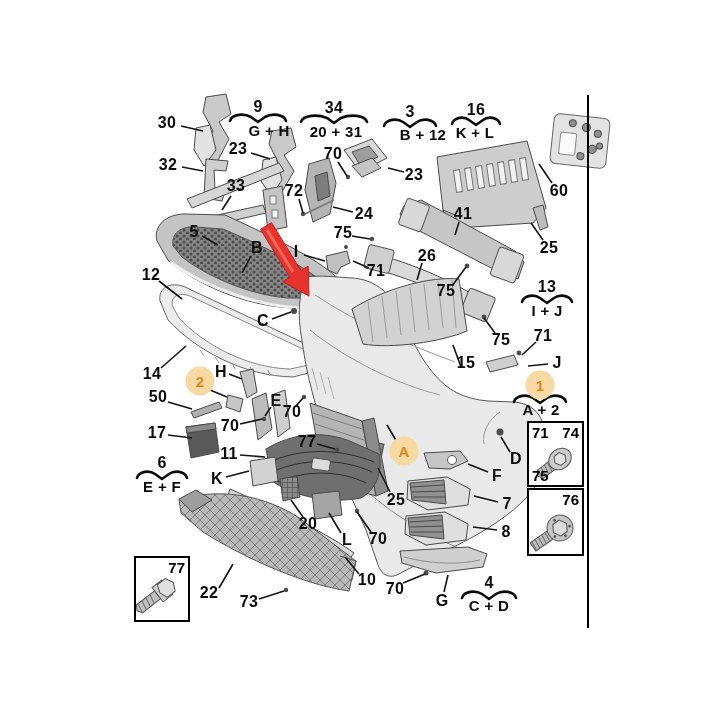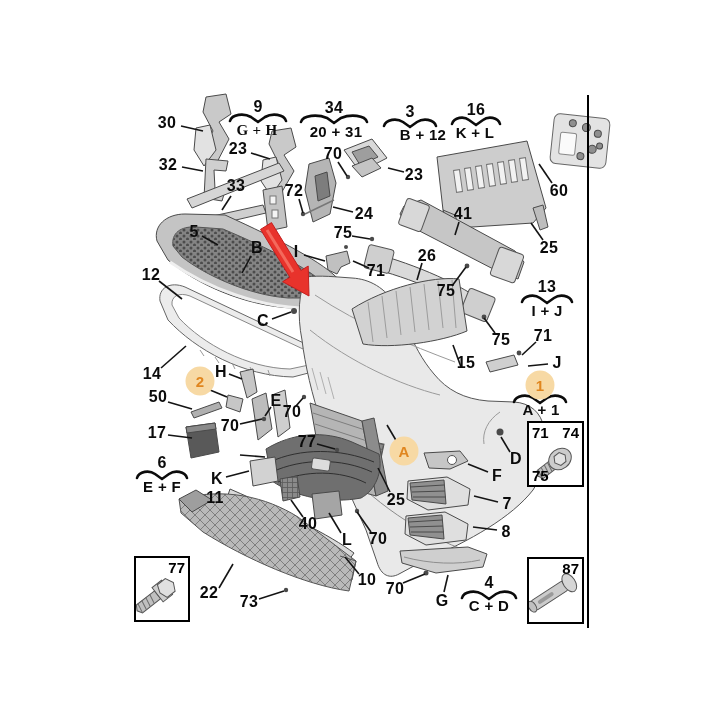--- a/index.html
+++ b/index.html
@@ -302,46 +302,46 @@
       <div class="lbl" style="left: 543px; top: 336px;">71</div>
       <div class="lbl" style="left: 557px; top: 363px;">J</div>
       <div class="lbl" style="left: 152px; top: 374px;">14</div>
       <div class="lbl" style="left: 221px; top: 372px;">H</div>
       <div class="lbl" style="left: 158px; top: 397px;">50</div>
       <div class="lbl" style="left: 276px; top: 401px;">E</div>
       <div class="lbl" style="left: 292px; top: 412px;">70</div>
       <div class="lbl" style="left: 230px; top: 426px;">70</div>
       <div class="lbl" style="left: 157px; top: 433px;">17</div>
       <div class="lbl" style="left: 307px; top: 442px;">77</div>
-      <div class="lbl" style="left: 215px; top: 454px; margin-top: 44px;">11</div>
+      <div class="lbl" style="left: 229px; top: 454px;">11</div>
       <div class="lbl" style="left: 217px; top: 479px;">K</div>
       <div class="lbl" style="left: 396px; top: 500px;">25</div>
       <div class="lbl" style="left: 497px; top: 476px;">F</div>
       <div class="lbl" style="left: 516px; top: 459px;">D</div>
-      <div class="lbl" style="left: 308px; top: 524px;">40</div>
+      <div class="lbl" style="left: 308px; top: 524px;">20</div>
       <div class="lbl" style="left: 507px; top: 504px;">7</div>
       <div class="lbl" style="left: 347px; top: 540px;">L</div>
       <div class="lbl" style="left: 378px; top: 539px;">70</div>
       <div class="lbl" style="left: 506px; top: 532px;">8</div>
       <div class="lbl" style="left: 367px; top: 580px; text-align: center;">10</div>
       <div class="lbl" style="left: 209px; top: 593px;">22</div>
       <div class="lbl" style="left: 249px; top: 602px;">73</div>
       <div class="lbl" style="left: 395px; top: 589px;">70</div>
       <div class="lbl" style="left: 442px; top: 601px;">G</div>
       <div class="lbl" style="left: 258px; top: 107px;">9</div>
-      <div class="lbl combo" style="left: 257px; top: 130px; font-family: Liberation Serif, serif;">G + H</div>
+      <div class="lbl combo" style="left: 269px; top: 130px;">G + H</div>
       <div class="lbl" style="left: 334px; top: 108px;">34</div>
       <div class="lbl combo" style="left: 336px; top: 131px;">20 + 31</div>
       <div class="lbl" style="left: 410px; top: 112px;">3</div>
       <div class="lbl combo" style="left: 409px; top: 134px; padding-left: 28px;">B + 12</div>
       <div class="lbl" style="left: 476px; top: 110px;">16</div>
       <div class="lbl combo" style="left: 475px; top: 132px;">K + L</div>
       <div class="lbl" style="left: 547px; top: 287px;">13</div>
       <div class="lbl combo" style="left: 547px; top: 310px;">I + J</div>
-      <div class="lbl combo" style="left: 541px; top: 409px;">A + 1</div>
+      <div class="lbl combo" style="left: 541px; top: 409px;">A + 2</div>
       <div class="lbl" style="left: 162px; top: 463px;">6</div>
       <div class="lbl combo" style="left: 162px; top: 486px;">E + F</div>
       <div class="lbl" style="left: 489px; top: 583px;">4</div>
       <div class="lbl combo" style="left: 489px; top: 605px;">C + D</div>
       <div class="badge" style="left: 200px; top: 381px;">2</div>
       <div class="badge" style="left: 540px; top: 385px;">1</div>
       <div class="badge" style="left: 404px; top: 451px;">A</div>
     </div>
 
 <div class="legend-box" style="left:134px;top:556px;width:52px;height:62px;">
@@ -362,27 +362,31 @@
   <span class="legend-lbl bl">75</span>
   <svg width="53" height="62" viewBox="0 0 53 62">
     <g transform="translate(31,36) rotate(-38)" stroke="#555" stroke-width="1">
       <path d="M-28,0 L-25,-5 L-10,-5 L-10,5 L-25,5 Z" fill="#c0c0c0"></path>
       <path d="M-24,-5 l-2,10 M-20,-5 l-2,10 M-16,-5 l-2,10 M-12,-5 l-2,10" stroke="#6a6a6a" fill="none"></path>
       <ellipse cx="0" cy="0" rx="12" ry="10" fill="#cccccc"></ellipse>
       <polygon points="6.5,0 3.2,-5.6 -3.2,-5.6 -6.5,0 -3.2,5.6 3.2,5.6" fill="#e2e2e2"></polygon>
     </g>
   </svg>
 </div>
-<div class="legend-box" style="left:527px;top:557px;width:53px;height:63px;">
-  <span class="legend-lbl tr">87</span>
-  <svg width="53" height="63" viewBox="0 0 53 63">
-    <g transform="translate(26,33) rotate(-33)" stroke="#555" stroke-width="1">
-      <rect x="-28" y="-5.5" width="43" height="11" rx="5" fill="#cccccc"></rect>
-      <rect x="-20" y="-2" width="18" height="4" rx="2" fill="#9a9a9a" stroke="none"></rect>
-      <ellipse cx="17" cy="0" rx="6" ry="10" fill="#d6d6d6"></ellipse>
-      <ellipse cx="-27" cy="0" rx="3.5" ry="6" fill="#c0c0c0"></ellipse>
+<div class="legend-box" style="left:527px;top:488px;width:53px;height:64px;">
+  <span class="legend-lbl tr">76</span>
+  <svg width="53" height="64" viewBox="0 0 53 64">
+    <g transform="translate(31,38) rotate(-35)" stroke="#555" stroke-width="1">
+      <rect x="-33" y="-5" width="23" height="10" fill="#bdbdbd"></rect>
+      <path d="M-31,-5 l-1,10 M-27,-5 l-1,10 M-23,-5 l-1,10 M-19,-5 l-1,10 M-15,-5 l-1,10" stroke="#6a6a6a" fill="none"></path>
+      <circle cx="0" cy="0" r="13" fill="#c6c6c6"></circle>
+      <polygon points="8,0 4,-7 -4,-7 -8,0 -4,7 4,7" fill="#dcdcdc"></polygon>
+      <circle cx="0" cy="-9.5" r="1.4" fill="#555" stroke="none"></circle>
+      <circle cx="9" cy="4" r="1.4" fill="#555" stroke="none"></circle>
+      <circle cx="-9" cy="4" r="1.4" fill="#555" stroke="none"></circle>
+      <circle cx="0" cy="9.5" r="1.4" fill="#555" stroke="none"></circle>
     </g>
   </svg>
 </div>
 
 <div id="divider"></div>
 
 </div>
 
 </body></html>

